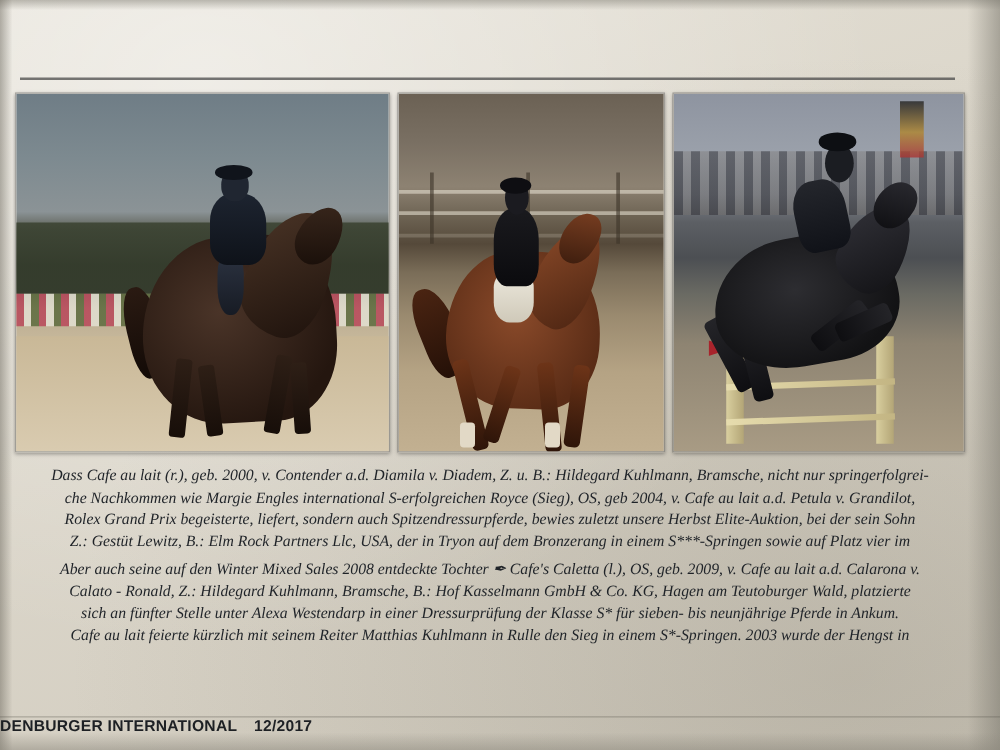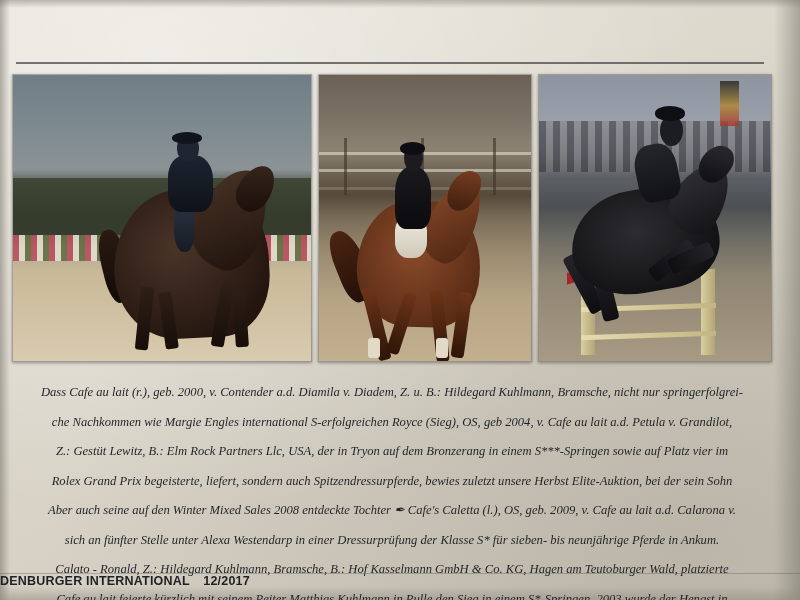--- a/index.html
+++ b/index.html
@@ -371,21 +371,21 @@
     font-family: "Liberation Serif", serif;
     font-style: italic;
     font-size: 12.6px;
     line-height: 17.5px;
     color: #1f2328;
     text-align: center;
   }
   .para { margin: 0 0 1px 0; }
   .para.p-a { text-align: justify; text-align-last: center; }
   .para.p-b { margin-top: 5px; text-align: justify; text-align-last: center; }
-  .line { display: block; margin-top: 12px; }
+  .line { display: block; }
 
   
   .footer {
     position: absolute;
     left: 0px;
     bottom: 12px;
     width: 300px;
     font-family: "Liberation Sans", sans-serif;
     font-weight: bold;
     font-size: 12.5px;
@@ -477,27 +477,27 @@
       <div class="rider-head"></div>
       <div class="rider-hat"></div>
     </div>
 
   </div>
 
   <div class="body-text">
     <p class="para p-a">
       <span class="line">Dass Cafe au lait (r.), geb. 2000, v. Contender a.d. Diamila v. Diadem, Z. u. B.: Hildegard Kuhlmann, Bramsche, nicht nur springerfolgrei-</span>
       <span class="line">che Nachkommen wie Margie Engles international S-erfolgreichen Royce (Sieg), OS, geb 2004, v. Cafe au lait a.d. Petula v. Grandilot,</span>
+      <span class="line">Rolex Grand Prix begeisterte, liefert, sondern auch Spitzendressurpferde, bewies zuletzt unsere Herbst Elite-Auktion, bei der sein Sohn</span>
       <span class="line">Z.: Gestüt Lewitz, B.: Elm Rock Partners Llc, USA, der in Tryon auf dem Bronzerang in einem S***-Springen sowie auf Platz vier im</span>
-      <span class="line">Rolex Grand Prix begeisterte, liefert, sondern auch Spitzendressurpferde, bewies zuletzt unsere Herbst Elite-Auktion, bei der sein Sohn</span>
     </p>
     <p class="para p-b">
       <span class="line">Aber auch seine auf den Winter Mixed Sales 2008 entdeckte Tochter ✒ Cafe's Caletta (l.), OS, geb. 2009, v. Cafe au lait a.d. Calarona v.</span>
+      <span class="line">Calato - Ronald, Z.: Hildegard Kuhlmann, Bramsche, B.: Hof Kasselmann GmbH &amp; Co. KG, Hagen am Teutoburger Wald, platzierte</span>
       <span class="line">sich an fünfter Stelle unter Alexa Westendarp in einer Dressurprüfung der Klasse S* für sieben- bis neunjährige Pferde in Ankum.</span>
-      <span class="line">Calato - Ronald, Z.: Hildegard Kuhlmann, Bramsche, B.: Hof Kasselmann GmbH &amp; Co. KG, Hagen am Teutoburger Wald, platzierte</span>
       <span class="line">Cafe au lait feierte kürzlich mit seinem Reiter Matthias Kuhlmann in Rulle den Sieg in einem S*-Springen. 2003 wurde der Hengst in</span>
     </p>
   </div>
 
   <div class="fold"></div>
 
   <div class="footer">
     <span>DENBURGER INTERNATIONAL</span>
     <span class="issue">12/2017</span>
   </div>

